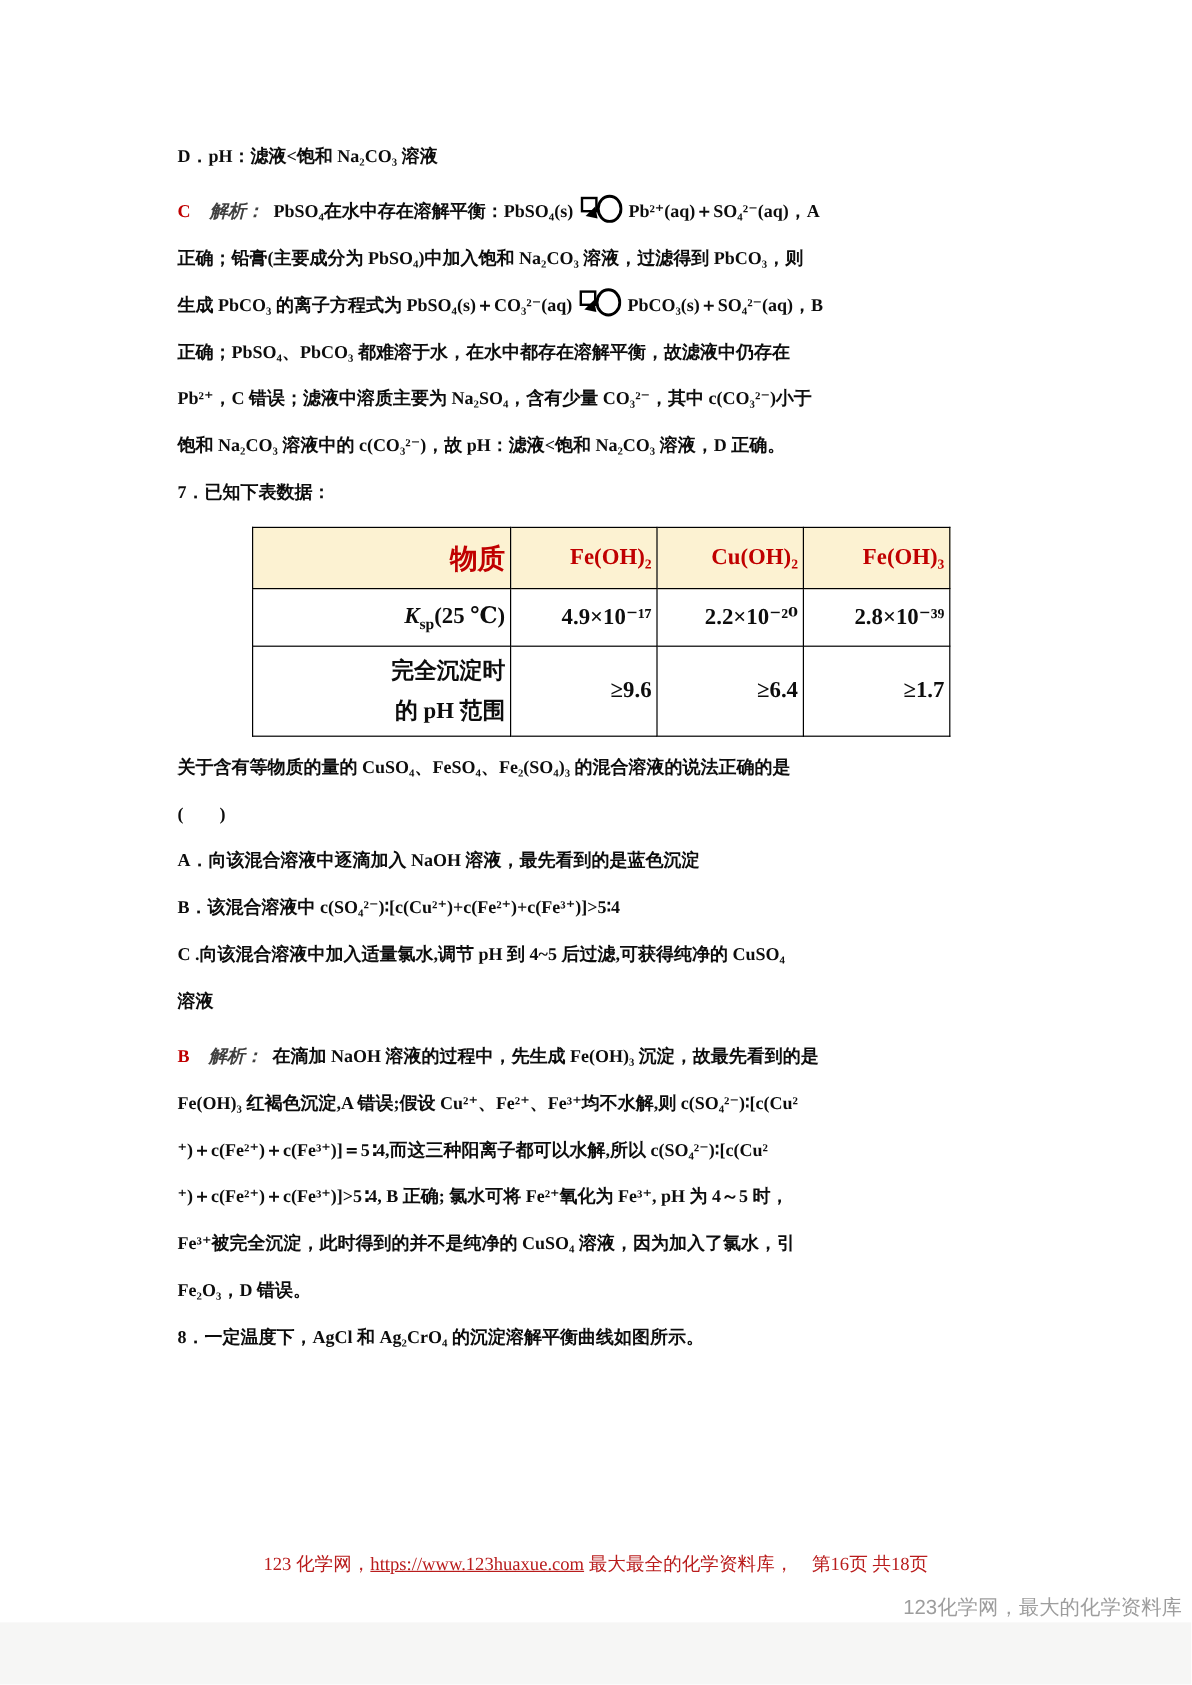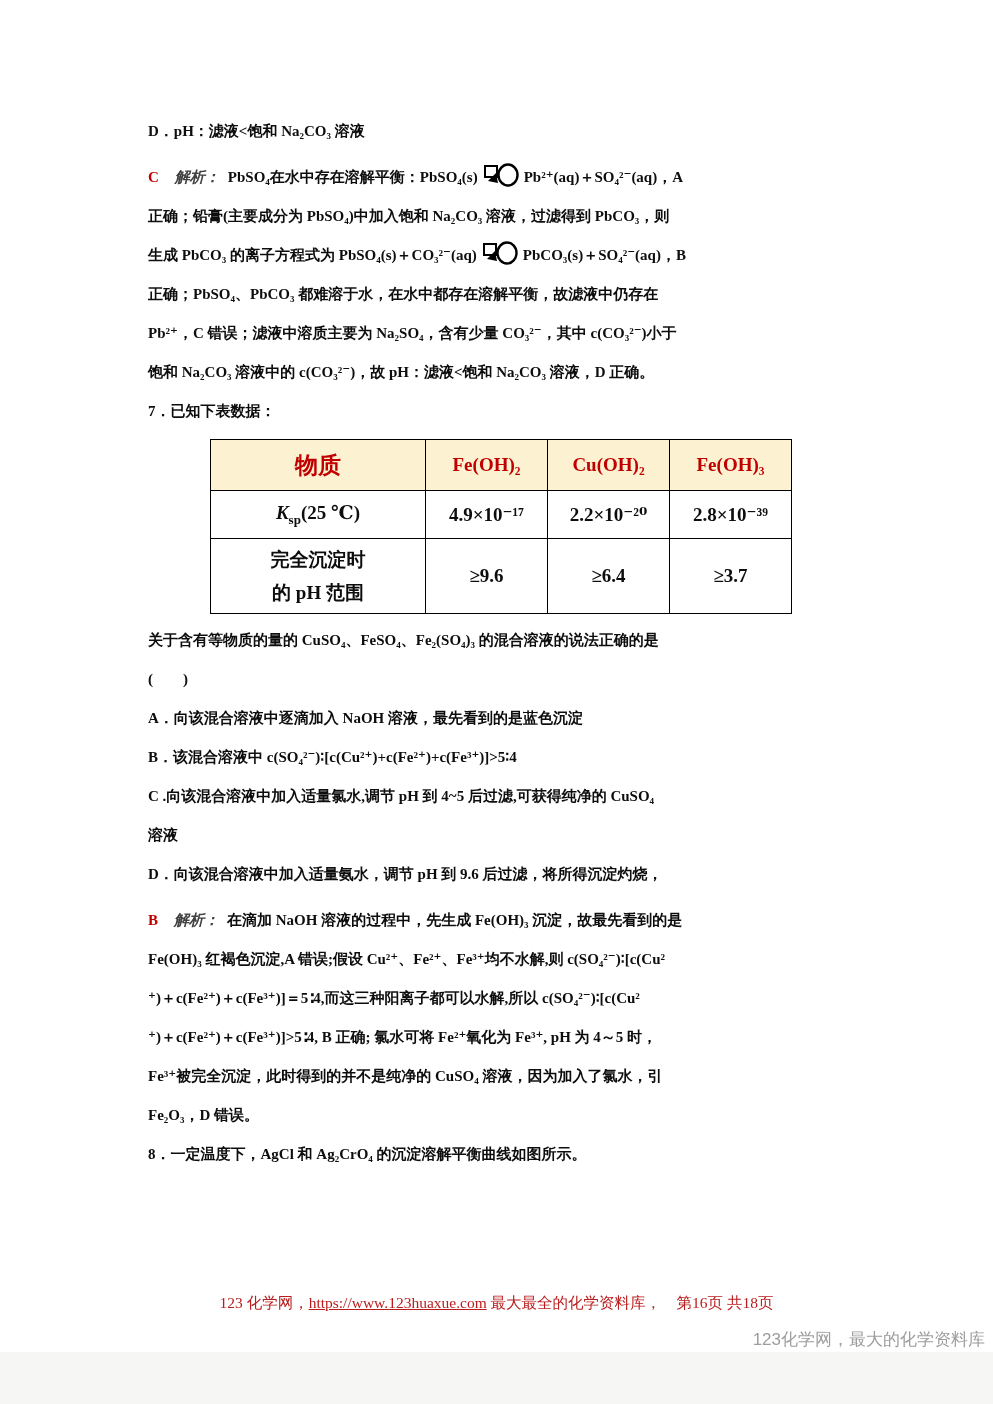--- a/index.html
+++ b/index.html
@@ -32,21 +32,21 @@
     margin:0 5px;
   }
   
   .ksp-table{
     border-collapse:collapse;
     margin:8px 0 0 62px;
     table-layout:fixed;
   }
   .ksp-table td{
     border:1.6px solid #000;
-    text-align:center;
+    text-align:right;
     vertical-align:middle;
     font-size:19px;
     padding:0 4px;
   }
   .ksp-table .c0{width:206px;}
   .ksp-table .c1,.ksp-table .c2,.ksp-table .c3{width:113px;}
   .ksp-table tr.head td{
     background:#fcf2d2;
     color:#c00000;
     height:50px;
@@ -126,32 +126,31 @@
         <td class="c2">2.2×10⁻²⁰</td>
         <td class="c3">2.8×10⁻³⁹</td>
       </tr>
       <tr class="ph">
         <td class="c0 two-line">
           <div>完全沉淀时</div>
           <div>的 pH 范围</div>
         </td>
         <td class="c1">≥9.6</td>
         <td class="c2">≥6.4</td>
-        <td class="c3">≥3.7</td>
+        <td class="c3">≥1.7</td>
       </tr>
     </tbody>
       </table>
 
     <div class="line para">关于含有等物质的量的 CuSO₄、FeSO₄、Fe₂(SO₄)₃ 的混合溶液的说法正确的是</div>
     <div class="line">(　　)</div>
     <div class="line">A．向该混合溶液中逐滴加入 NaOH 溶液，最先看到的是蓝色沉淀</div>
     <div class="line">B．该混合溶液中 c(SO₄²⁻)∶[c(Cu²⁺)+c(Fe²⁺)+c(Fe³⁺)]&gt;5∶4</div>
     <div class="line">C .向该混合溶液中加入适量氯水,调节 pH 到 4~5 后过滤,可获得纯净的 CuSO₄</div>
     <div class="line">溶液</div>
-    <div class="line">D．向该混合溶液中加入适量氨水，调节 pH 到 9.6 后过滤，将所得沉淀灼烧，</div>
 
     <div class="para">
       <div class="line">
         <span class="ans">B</span><span class="lbl">解析：</span><span>在滴加 NaOH 溶液的过程中，先生成 Fe(OH)₃ 沉淀，故最先看到的是</span>
       </div>
       <div class="line">Fe(OH)₃ 红褐色沉淀,A 错误;假设 Cu²⁺、Fe²⁺、Fe³⁺均不水解,则 c(SO₄²⁻)∶[c(Cu²</div>
       <div class="line">⁺)＋c(Fe²⁺)＋c(Fe³⁺)]＝5∶4,而这三种阳离子都可以水解,所以 c(SO₄²⁻)∶[c(Cu²</div>
       <div class="line">⁺)＋c(Fe²⁺)＋c(Fe³⁺)]&gt;5∶4, B 正确; 氯水可将 Fe²⁺氧化为 Fe³⁺, pH 为 4～5 时，</div>
       <div class="line">Fe³⁺被完全沉淀，此时得到的并不是纯净的 CuSO₄ 溶液，因为加入了氯水，引</div>
       <div class="line">Fe₂O₃，D 错误。</div>

